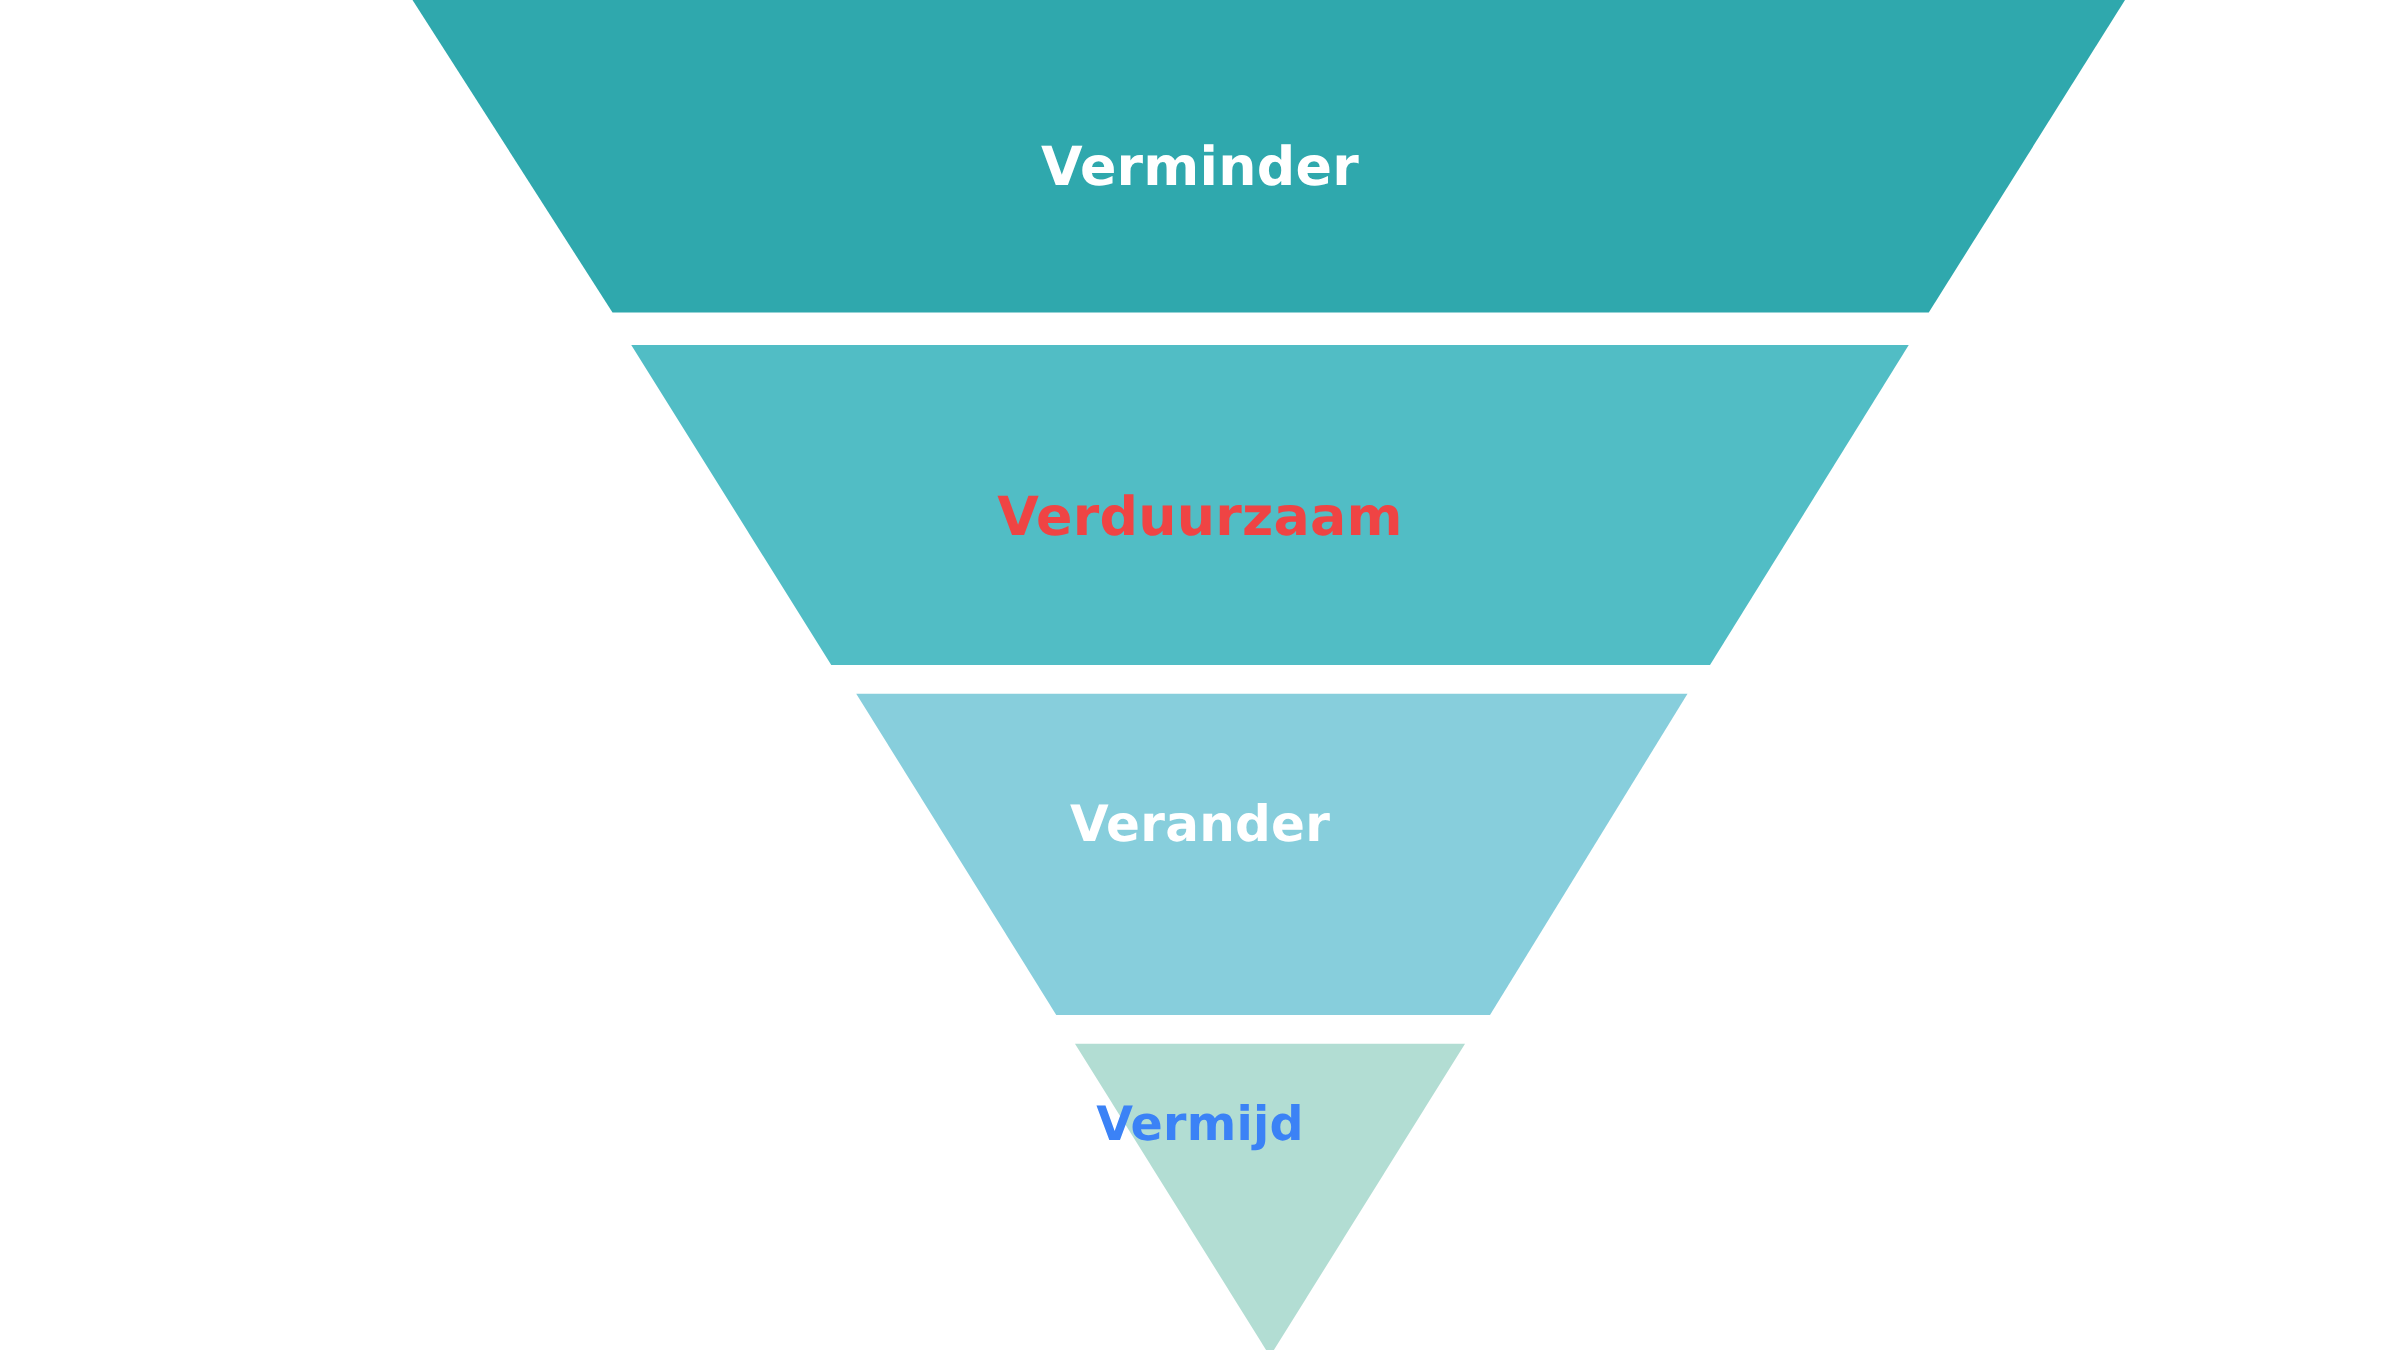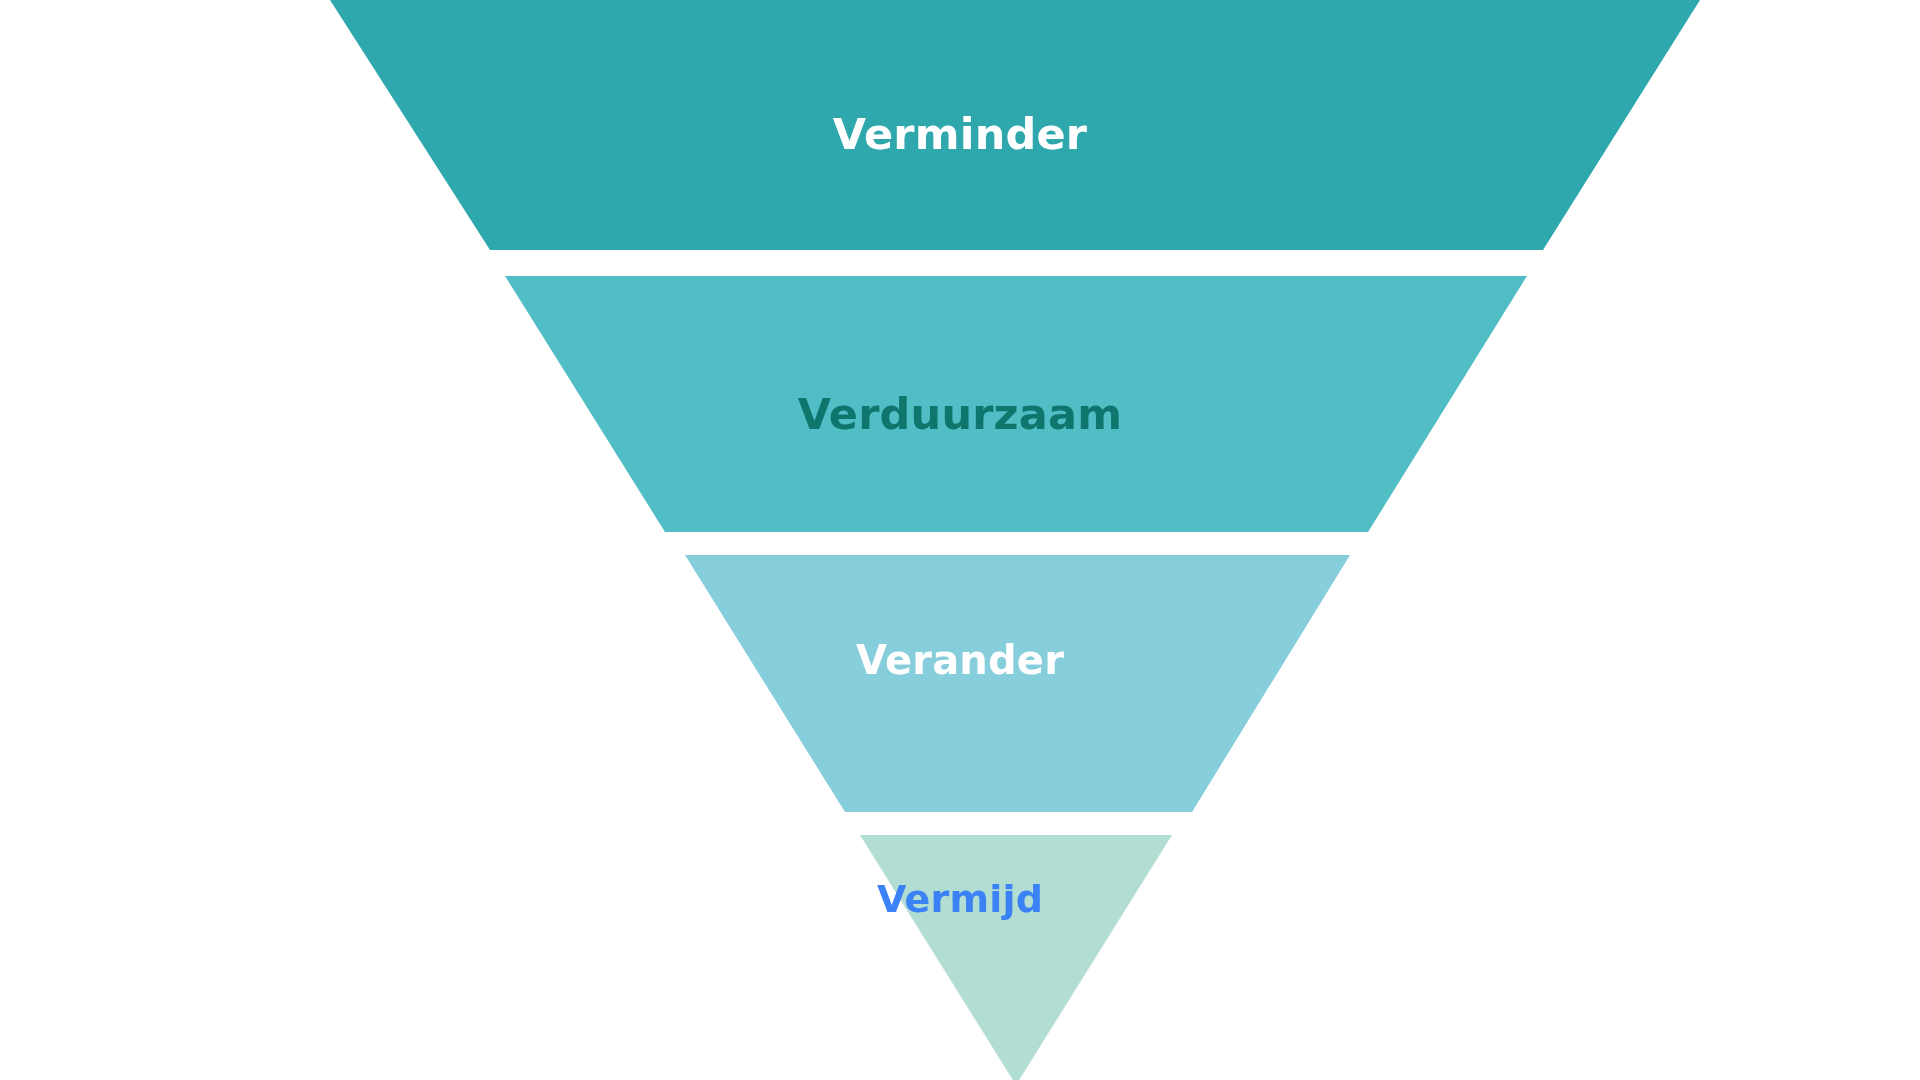--- a/index.html
+++ b/index.html
@@ -66,18 +66,18 @@
   <svg id="funnel-svg" viewBox="0 0 1920 1080" preserveAspectRatio="none">
     <rect x="0" y="0" width="1920" height="1080" fill="#FFFFFF"></rect>
     <polygon id="band-1" points="330,0 1700,0 1543,250 490,250" fill="#2FA8AD"></polygon>
     <polygon id="band-2" points="505,276 1527,276 1368,532 665,532" fill="#51BDC5"></polygon>
     <polygon id="band-3" points="685,555 1350,555 1192,812 845,812" fill="#87CEDC"></polygon>
     <polygon id="band-4" points="860,835 1172,835 1016,1085" fill="#B2DDD3"></polygon>
   </svg>
 
   <div class="funnel-label-layer">
     <div class="funnel-label stage-1" style="color: rgb(255, 255, 255);">Verminder</div>
-    <div class="funnel-label stage-2" style="color: #0f766e;">Verduurzaam</div>
+    <div class="funnel-label stage-2" style="color: #ef4444;">Verduurzaam</div>
     <div class="funnel-label stage-3" style="color: rgb(255, 255, 255);">Verander</div>
     <div class="funnel-label stage-4" style="color: #3b82f6;">Vermijd</div>
   </div>
 
 </div>
 
 </body></html>

